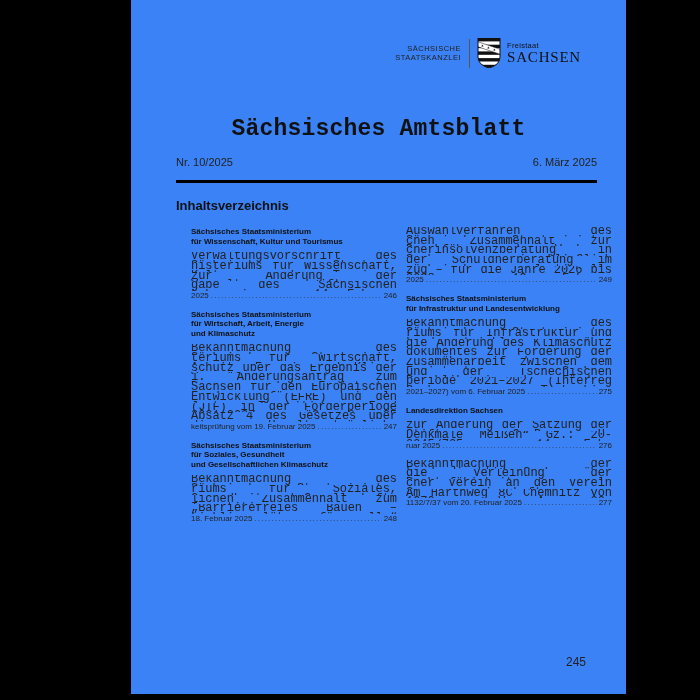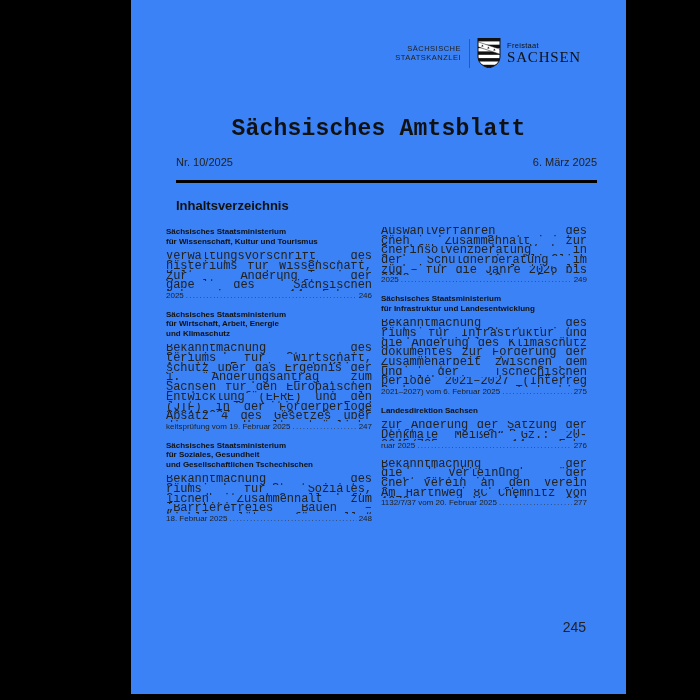--- a/index.html
+++ b/index.html
@@ -56,21 +56,21 @@
   .masthead-rule {
     position:absolute; top:180px; left:45px; width:421px;
     height:3px; background:#000;
   }
   .toc-title {
     position:absolute; top:198px; left:45px;
     font-size:13px; font-weight:bold; color:#111;
   }
   
   .columns {
-    position:absolute; top:227px; left:35px; width:421px;
+    position:absolute; top:227px; left:60px; width:421px;
     display:flex; gap:9px;
   }
   .col { width:206px; }
   .entry { margin-bottom:4px; }
   .entry-heading { font-weight:bold; margin-bottom:6px; color:#111; }
   .h-line { font-size:8px; line-height:9.6px; white-space:nowrap; overflow:hidden; }
   .entry-para { margin-bottom:9px; }
   .j-line {
     font-size:12px; line-height:9.7px; max-height:9.7px; overflow:hidden;
     text-align:justify; text-align-last:justify;
@@ -84,22 +84,22 @@
   }
   .tail { white-space:nowrap; }
   .dotfill { flex:1; overflow:hidden; white-space:nowrap; margin:0 2px; color:#333; }
   .dotfill::after {
     content:".......................................................................................";
     letter-spacing:1.2px; font-size:8px;
   }
   .pagenum { white-space:nowrap; }
   
   .footer-pagenum {
-    position:absolute; top:619px; right:40px;
-    font-size:14px; color:#222;
+    position:absolute; top:655px; right:40px;
+    font-size:12px; color:#222;
   }
 </style>
 </head>
 <body>
 
 <div class="page">
 
   <div class="logo-block">
     <div class="agency">
       <div>SÄCHSISCHE</div>
@@ -181,21 +181,21 @@
               <span class="tail">keitsprüfung vom 19. Februar 2025</span>
               <span class="dotfill"></span>
               <span class="pagenum">247</span>
             </div>
           </div>
         </div>
         <div class="entry">
           <div class="entry-heading">
             <div class="h-line">Sächsisches Staatsministerium</div>
             <div class="h-line">für Soziales, Gesundheit</div>
-            <div class="h-line">und Gesellschaftlichen Tschechischen</div>
+            <div class="h-line">und Gesellschaftlichen Klimaschutz</div>
           </div>
           <div class="entry-para">
             <div class="j-line">Bekanntmachung des Sächsischen Staatsministe-</div>
             <div class="j-line">riums für Soziales, Gesundheit und Gesellschaft-</div>
             <div class="j-line">lichen Zusammenhalt zum Investitionsprogramm</div>
             <div class="j-line">„Barrierefreies Bauen – Lieblingsplätze für alle“ vom</div>
             <div class="last-line">
               <span class="tail">18. Februar 2025</span>
               <span class="dotfill"></span>
               <span class="pagenum">248</span>

